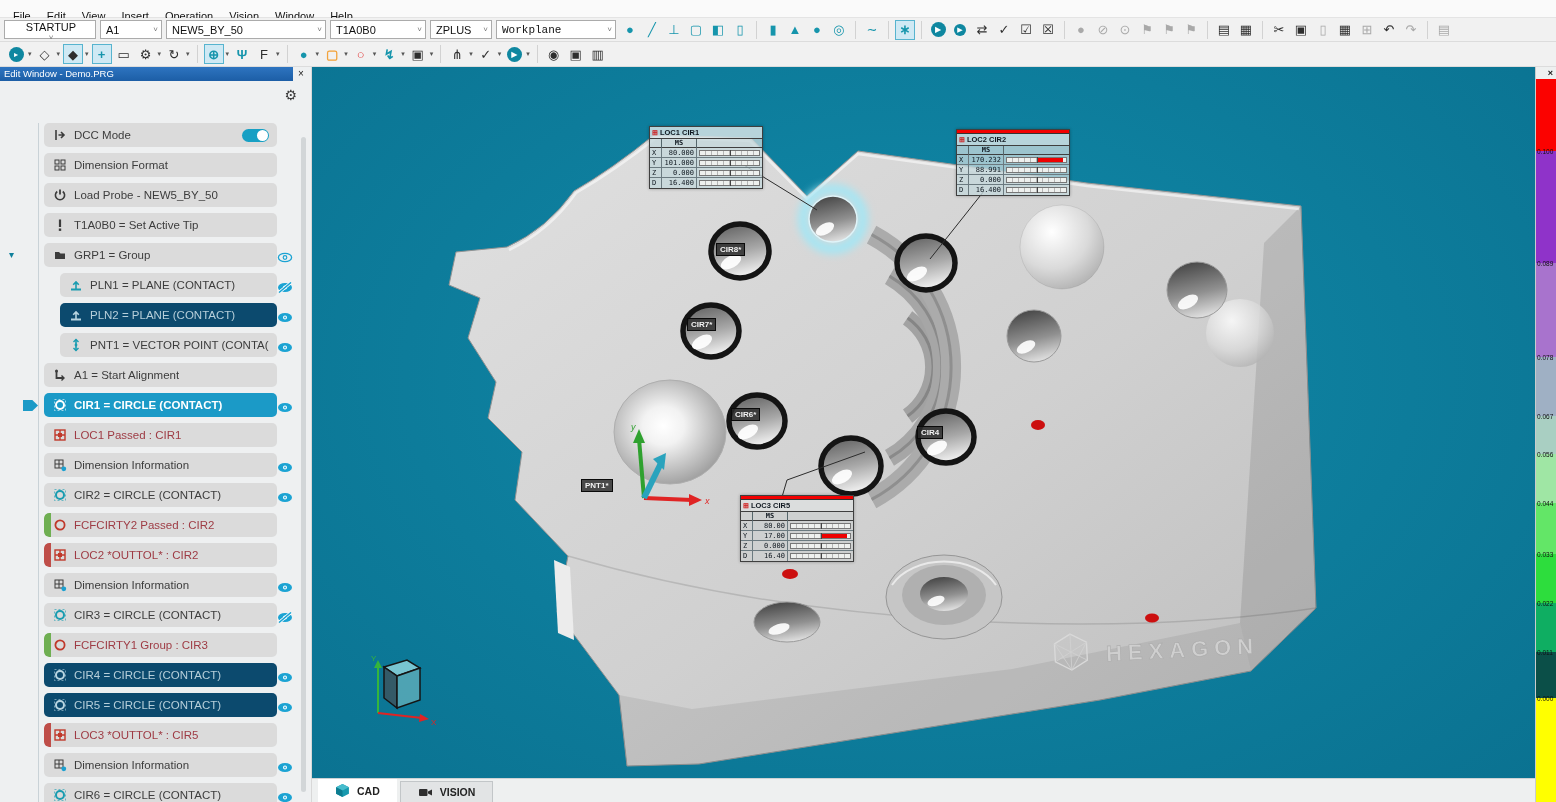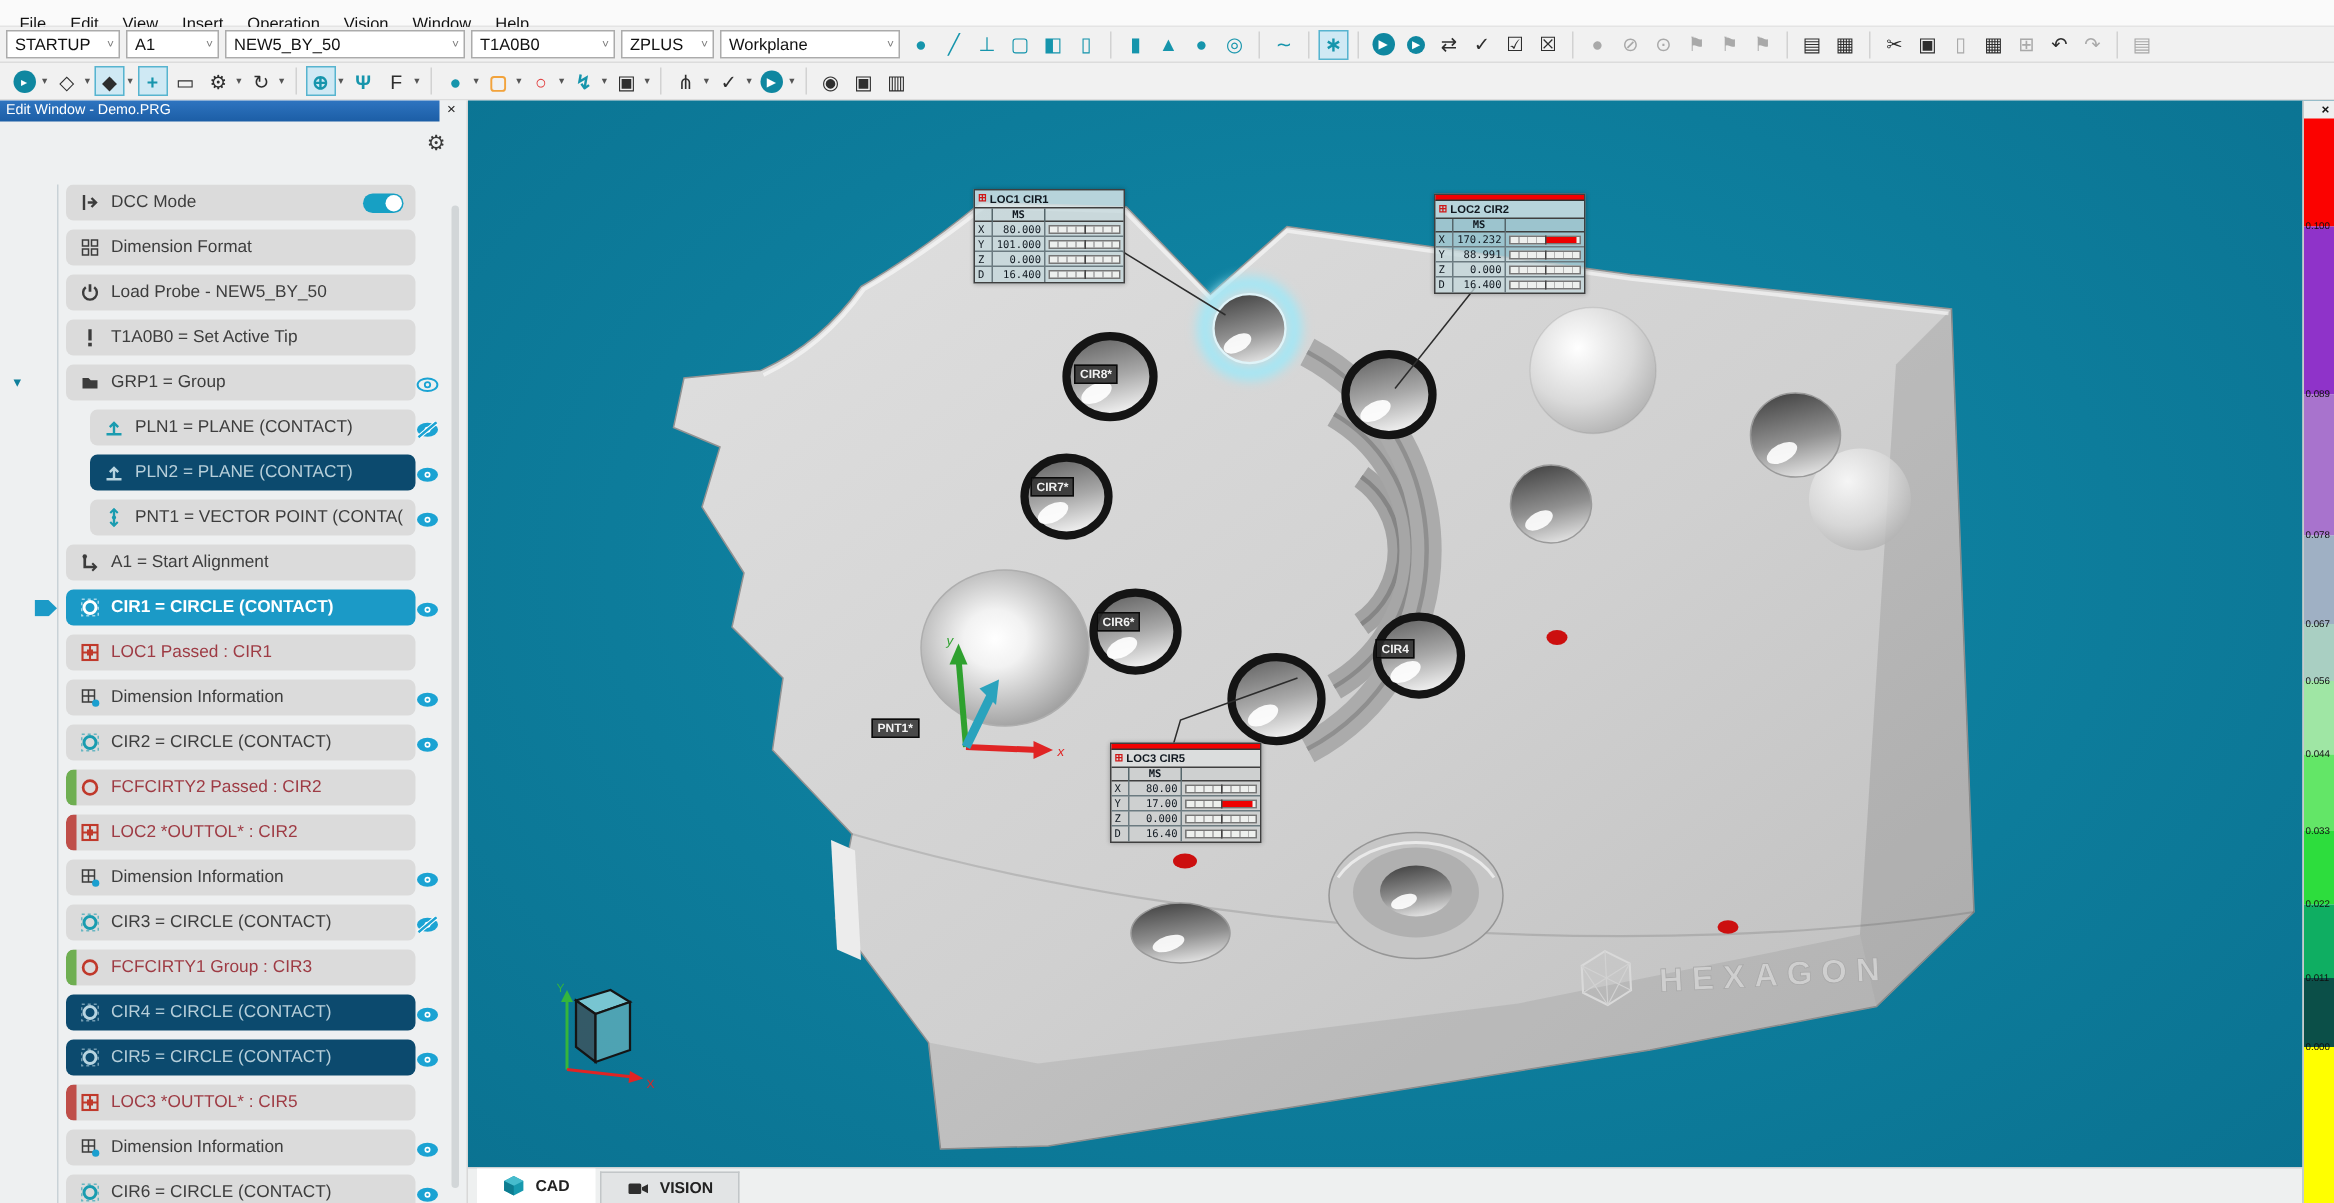--- a/index.html
+++ b/index.html
@@ -73,21 +73,21 @@
 
   
   .viewport { flex:1; position:relative; overflow:hidden;
     background:radial-gradient(ellipse at 48% 42%, #118aa9 0%, #0d7c9b 55%, #0a7190 100%); }
   #partSvg { position:absolute; inset:0; }
 
   .ftag { position:absolute; background:rgba(42,42,42,0.82); color:#f2f2f2;
     font-size:8px; font-weight:bold; line-height:11px; padding:0 3px;
     border:1px solid #0a0a0a; z-index:5; cursor:pointer;}
 
-  .mlabel { position:absolute; width:101px; border:1px solid #3f3f3f;
+  .mlabel { position:absolute; width:114px; border:1px solid #3f3f3f;
     background:rgba(196,215,219,0.78); font-family:"DejaVu Sans Mono", monospace;
     font-size:7px; color:#101820; z-index:6; box-shadow:0 0 3px rgba(0,0,0,.3); cursor:move;}
   .mlabel.gray { background:rgba(205,207,207,0.88); }
   .redstrip { height:4px; background:#f20000; border-bottom:1px solid #333; }
   .mtitle { display:flex; align-items:center; gap:2px; padding:1px 2px; font-weight:bold;
     font-family:"Liberation Sans",sans-serif; font-size:7.5px;
     background:rgba(255,255,255,0.28); border-bottom:1px solid #3f3f3f; }
   .mtitle .mini { color:#d01818; font-size:7px; line-height:7px; }
   .msub, .mrow { display:grid; grid-template-columns:11px 36px auto; align-items:center; }
   .msub { border-bottom:1px solid #3f3f3f; height:9px; }
@@ -131,41 +131,41 @@
       <span class="menu-item"><u>F</u>ile</span>
       <span class="menu-item"><u>E</u>dit</span>
       <span class="menu-item"><u>V</u>iew</span>
       <span class="menu-item"><u>I</u>nsert</span>
       <span class="menu-item"><u>O</u>peration</span>
       <span class="menu-item"><u>V</u>ision</span>
       <span class="menu-item"><u>W</u>indow</span>
       <span class="menu-item"><u>H</u>elp</span>
     </div>
   <div class="toolbar t1" id="toolbar1">
-      <span class="combo" style="width: 76px;">
+      <span class="combo" style="width: 92px; flex-direction: column;">
         <span>STARTUP</span>
         <span class="chev">˅</span>
       </span>
       <span class="combo" style="width: 62px;">
         <span>A1</span>
         <span class="chev">˅</span>
       </span>
       <span class="combo" style="width: 160px;">
         <span>NEW5_BY_50</span>
         <span class="chev">˅</span>
       </span>
       <span class="combo" style="width: 96px;">
         <span>T1A0B0</span>
         <span class="chev">˅</span>
       </span>
       <span class="combo" style="width: 62px;">
         <span>ZPLUS</span>
         <span class="chev">˅</span>
       </span>
-      <span class="combo" style="width: 120px;">
+      <span class="combo" style="width: 120px; font-family: Liberation Mono, monospace;">
         <span>Workplane</span>
         <span class="chev">˅</span>
       </span>
       <span class="tbtn">
         <span class="c-teal">●</span>
       </span>
       <span class="tbtn">
         <span class="c-teal">╱</span>
       </span>
       <span class="tbtn">

